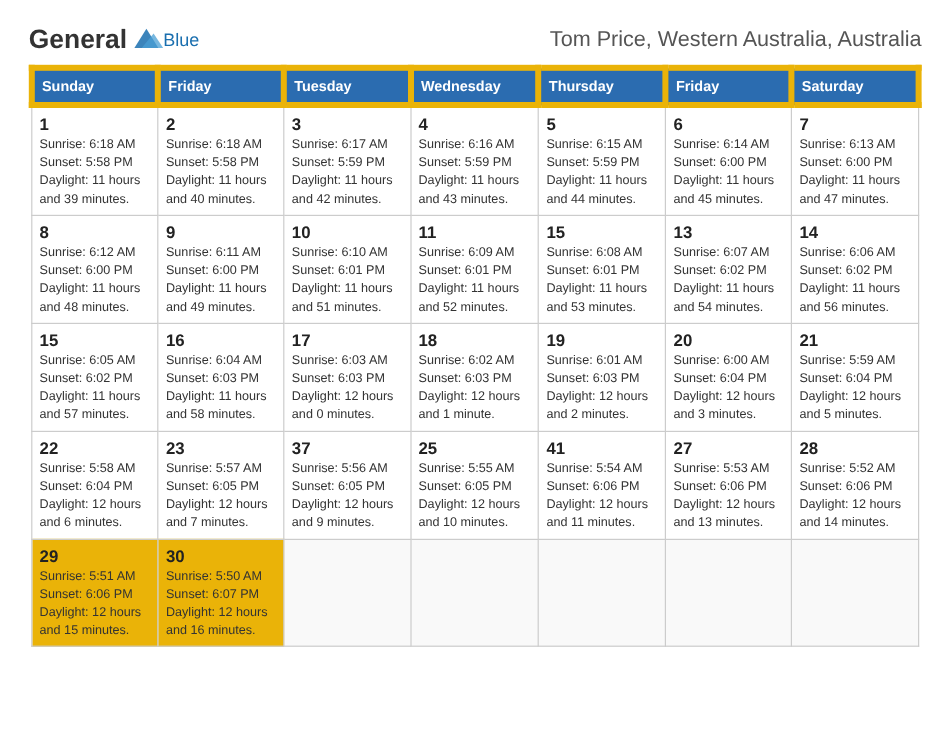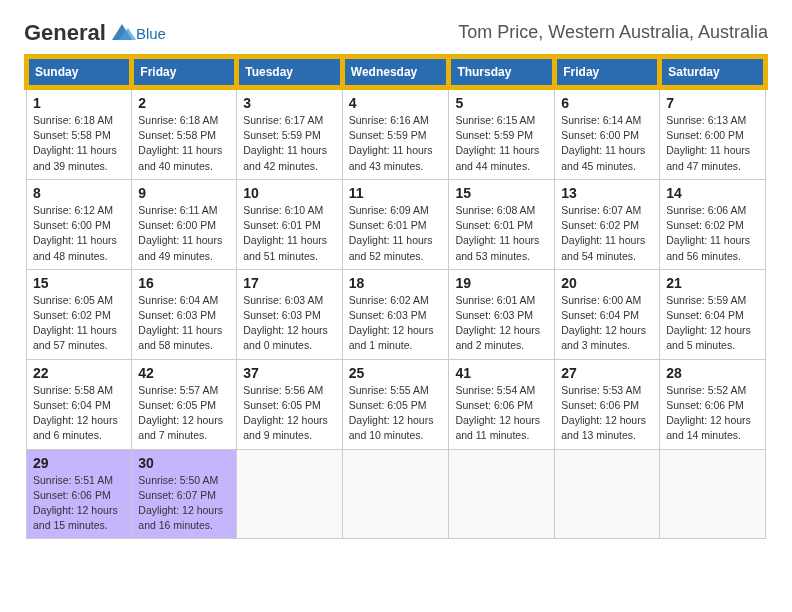--- a/index.html
+++ b/index.html
@@ -70,21 +70,21 @@
     }
     .calendar td {
       border: 1px solid #ccc;
       vertical-align: top;
       padding: 5px 6px;
       height: 88px;
       width: 108px;
       background: #fff;
     }
     .calendar tr:last-child td {
-      background: #c4b5fd;
+      background: #eab308;
     }
     .day-number {
       font-size: 14px;
       font-weight: bold;
       color: #222;
       display: block;
       margin-bottom: 2px;
     }
     .day-info {
       font-size: 10.5px;
@@ -216,21 +216,21 @@
           <span class="day-number">21</span>
           <div class="day-info">Sunrise: 5:59 AM<br>Sunset: 6:04 PM<br>Daylight: 12 hours and 5 minutes.</div>
         </td>
       </tr>
       <tr>
         <td>
           <span class="day-number">22</span>
           <div class="day-info">Sunrise: 5:58 AM<br>Sunset: 6:04 PM<br>Daylight: 12 hours and 6 minutes.</div>
         </td>
         <td>
-          <span class="day-number">42</span>
+          <span class="day-number">23</span>
           <div class="day-info">Sunrise: 5:57 AM<br>Sunset: 6:05 PM<br>Daylight: 12 hours and 7 minutes.</div>
         </td>
         <td>
           <span class="day-number">37</span>
           <div class="day-info">Sunrise: 5:56 AM<br>Sunset: 6:05 PM<br>Daylight: 12 hours and 9 minutes.</div>
         </td>
         <td>
           <span class="day-number">25</span>
           <div class="day-info">Sunrise: 5:55 AM<br>Sunset: 6:05 PM<br>Daylight: 12 hours and 10 minutes.</div>
         </td>

